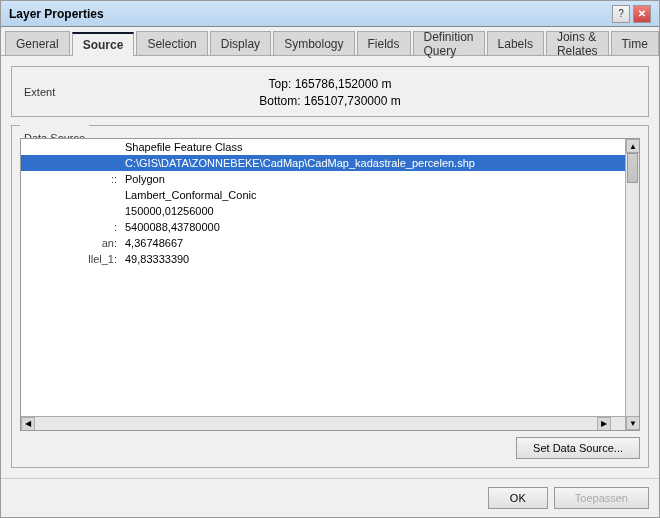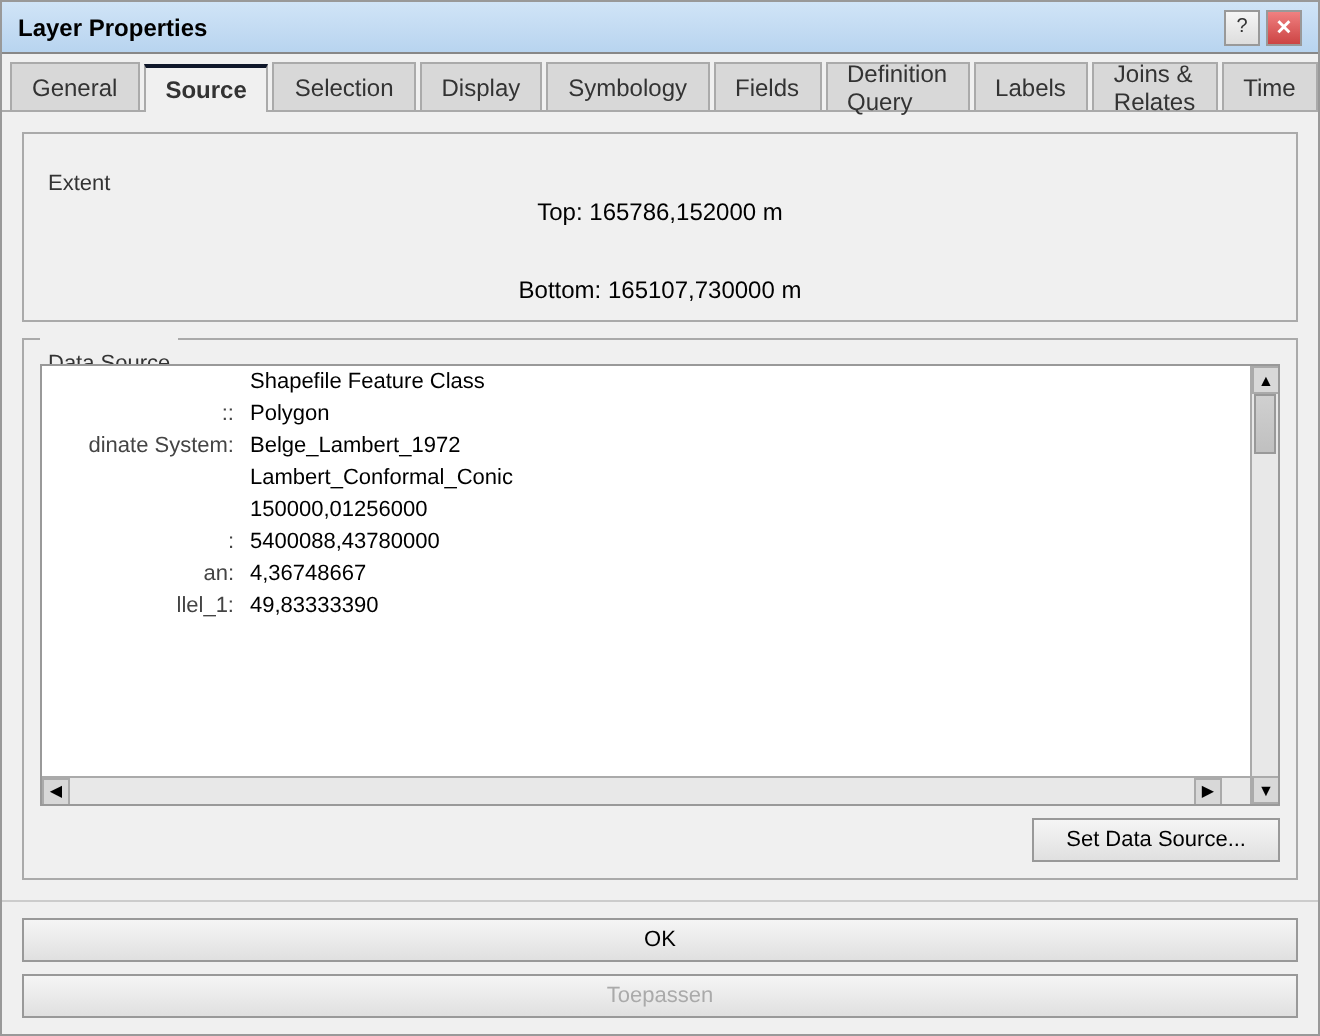--- a/index.html
+++ b/index.html
@@ -110,21 +110,20 @@
       gap: 3px;
       margin-top: 4px;
     }
     .extent-row {
       display: flex;
       justify-content: space-between;
       width: 100%;
     }
     .extent-center {
       text-align: center;
-      margin-top: 22px;
     }
     .data-source-box {
       flex: 1;
       border: 1px solid #aaa;
       padding: 6px 8px 8px 8px;
       position: relative;
       display: flex;
       flex-direction: column;
     }
     .data-source-label {
@@ -232,21 +231,20 @@
       cursor: pointer;
       font-size: 11px;
     }
     .footer {
       padding: 8px 10px;
       border-top: 1px solid #ccc;
       display: flex;
       justify-content: flex-end;
       gap: 6px;
       background: #f0f0f0;
-      flex-direction: column;
     }
     .footer-btn {
       padding: 4px 20px;
       border: 1px solid #999;
       cursor: pointer;
       font-size: 11px;
       background: linear-gradient(to bottom, #f5f5f5, #e0e0e0);
     }
     .footer-btn.ok {
       min-width: 60px;
@@ -301,27 +299,27 @@
       <span class="data-source-label">Data Source</span>
       <div class="data-source-content">
         <div class="ds-table-wrapper">
           <div class="ds-table-inner">
             <table class="ds-table" style="padding-right:14px; padding-bottom:14px;">
               <tbody id="ds-tbody">
                   <tr>
                     <td></td>
                     <td>Shapefile Feature Class</td>
                   </tr>
+                  <tr class="highlight-row">
+                    <td></td>
+                    <td>C:\GIS\DATA\ZONNEBEKE\CadMap\CadMap_kadastrale_percelen.shp</td>
+                  </tr>
                   <tr>
                     <td>::</td>
                     <td>Polygon</td>
-                  </tr>
-                  <tr>
-                    <td>dinate System:</td>
-                    <td>Belge_Lambert_1972</td>
                   </tr>
                   <tr>
                     <td></td>
                     <td>Lambert_Conformal_Conic</td>
                   </tr>
                   <tr>
                     <td></td>
                     <td>150000,01256000</td>
                   </tr>
                   <tr>

